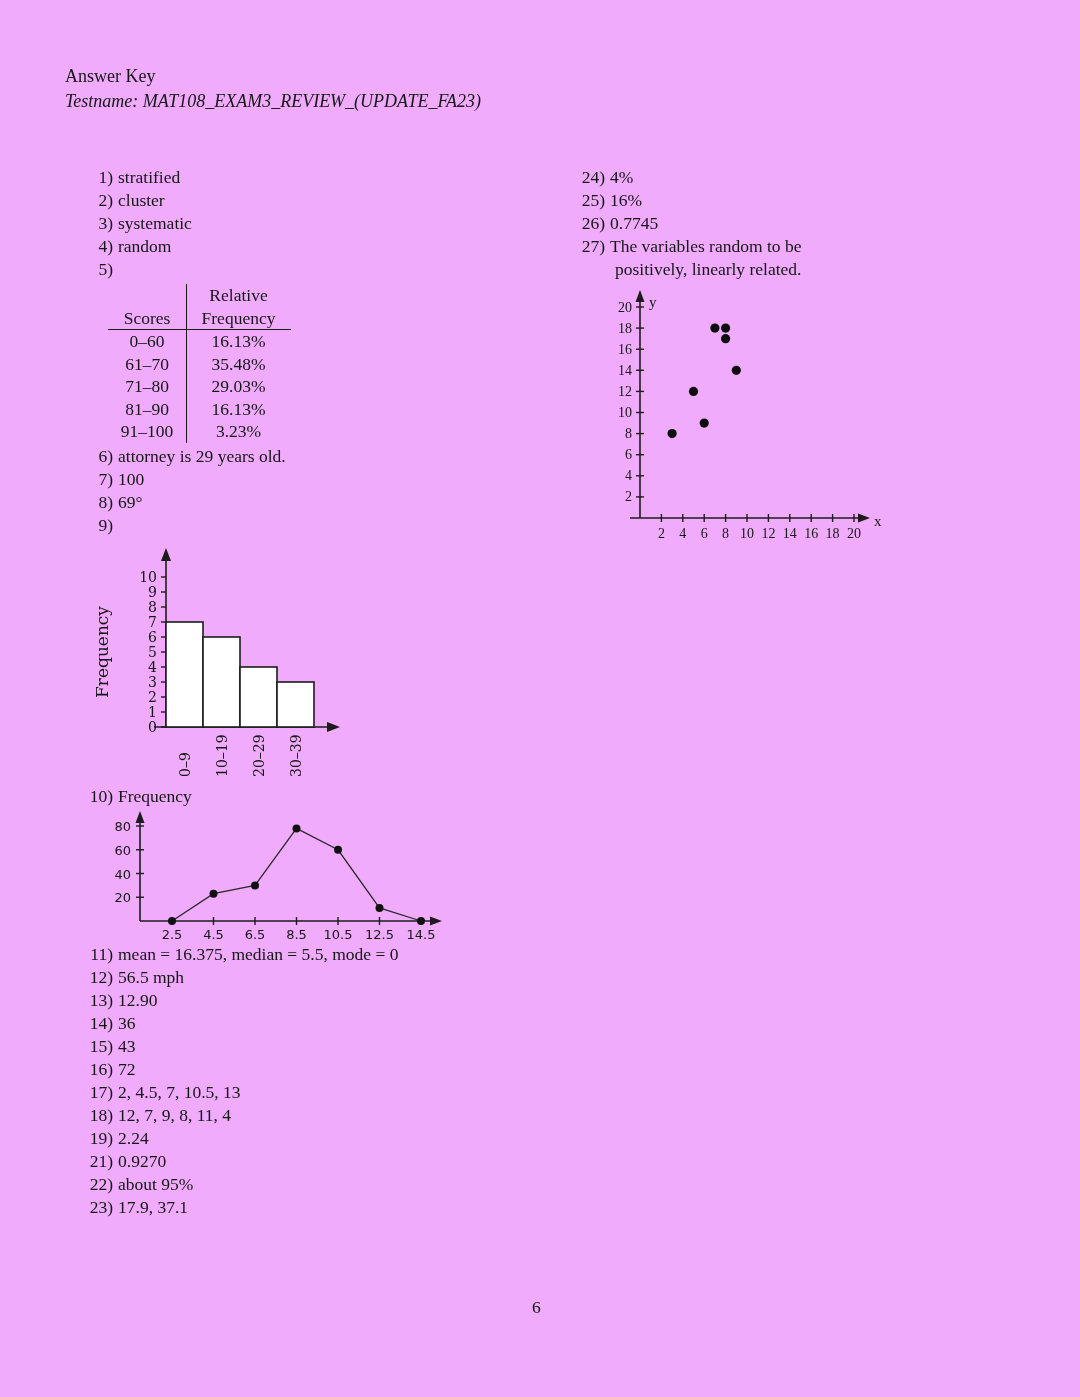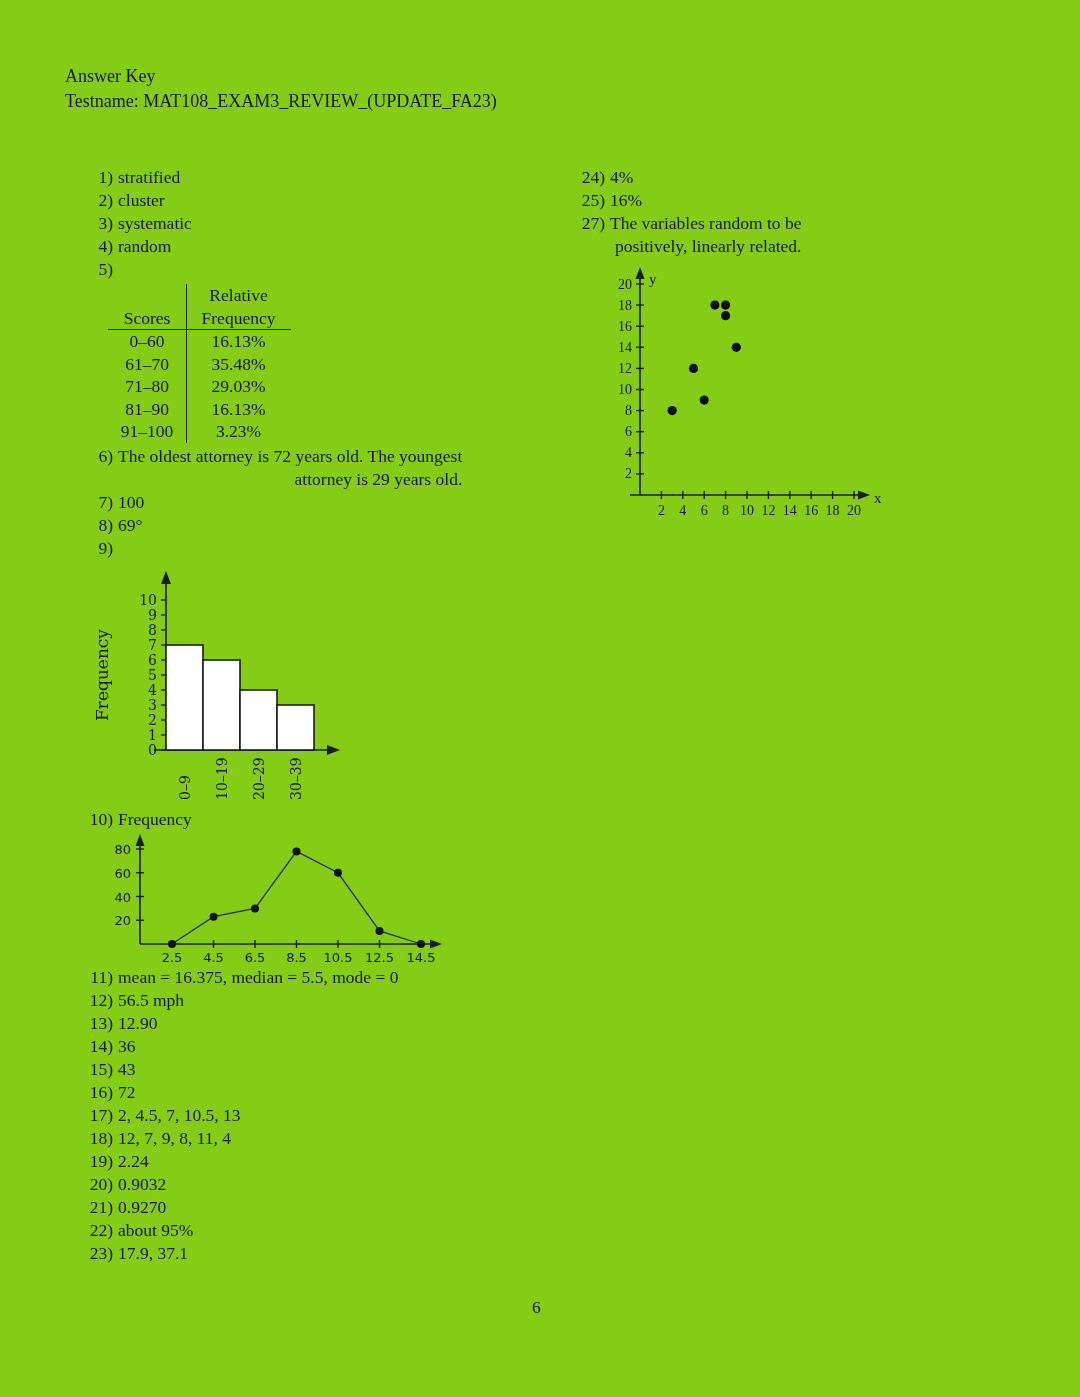--- a/index.html
+++ b/index.html
@@ -1,24 +1,24 @@
 <!DOCTYPE html>
 <html><head>
 <meta charset="utf-8">
 <style>
   html,body { margin:0; padding:0; background:#e8e8e8; }
   .page {
     position:relative; width:1080px; height:1397px; margin:0 auto;
-    background:#84cc16; color:#161616;
+    background:#f0abfc; color:#161616;
     font-family:"Liberation Serif", serif; font-size:17.5px;
     overflow:hidden;
   }
   .hdr { position:absolute; left:65px; font-size:18px; white-space:pre; }
   .hdr-title { top:66px; }
-  .hdr-test  { top:91px; }
+  .hdr-test  { top:91px;font-style:italic; }
 
   .col { position:absolute; top:166px; }
   .col-left  { left:86px;  width:486px; }
   .col-right { left:578px; width:480px; }
 
   .ans { display:flex; line-height:23px; }
   .ans-n { flex:none; width:27px; text-align:right; }
   .ans-t { margin-left:5px;text-align:right; }
   .ans-t div { min-height:23px; }
 
@@ -118,21 +118,20 @@
             <div class="rf-c1">91–100</div>
             <div class="rf-c2">3.23%</div>
           </div>
         </div>
     </div>
 
     <div id="grp-6-9" class="g-space-2">
         <div class="ans">
           <span class="ans-n">6)</span>
           <span class="ans-t">
-            <div>The oldest attorney is 72 years old. The youngest</div>
             <div>attorney is 29 years old.</div>
           </span>
         </div>
         <div class="ans">
           <span class="ans-n">7)</span>
           <span class="ans-t">
             <div>100</div>
           </span>
         </div>
         <div class="ans">
@@ -283,26 +282,20 @@
             <div>12, 7, 9, 8, 11, 4</div>
           </span>
         </div>
         <div class="ans">
           <span class="ans-n">19)</span>
           <span class="ans-t">
             <div>2.24</div>
           </span>
         </div>
         <div class="ans">
-          <span class="ans-n">20)</span>
-          <span class="ans-t">
-            <div>0.9032</div>
-          </span>
-        </div>
-        <div class="ans">
           <span class="ans-n">21)</span>
           <span class="ans-t">
             <div>0.9270</div>
           </span>
         </div>
         <div class="ans">
           <span class="ans-n">22)</span>
           <span class="ans-t">
             <div>about 95%</div>
           </span>
@@ -321,20 +314,26 @@
         <div class="ans">
           <span class="ans-n">24)</span>
           <span class="ans-t">
             <div>4%</div>
           </span>
         </div>
         <div class="ans">
           <span class="ans-n">25)</span>
           <span class="ans-t">
             <div>16%</div>
+          </span>
+        </div>
+        <div class="ans">
+          <span class="ans-n">26)</span>
+          <span class="ans-t">
+            <div>0.7745</div>
           </span>
         </div>
         <div class="ans">
           <span class="ans-n">27)</span>
           <span class="ans-t">
             <div>The variables random to be</div>
             <div>positively, linearly related.</div>
           </span>
         </div>
       </div>

